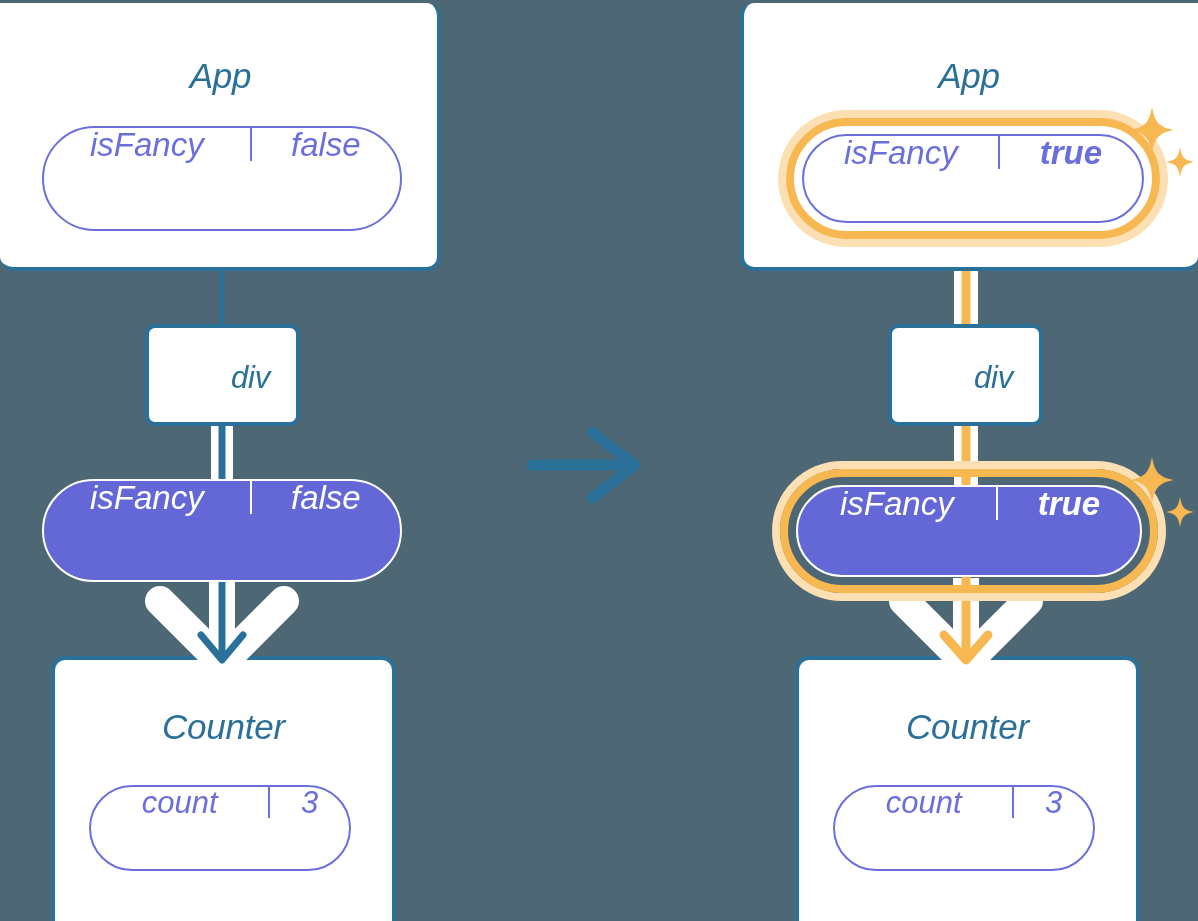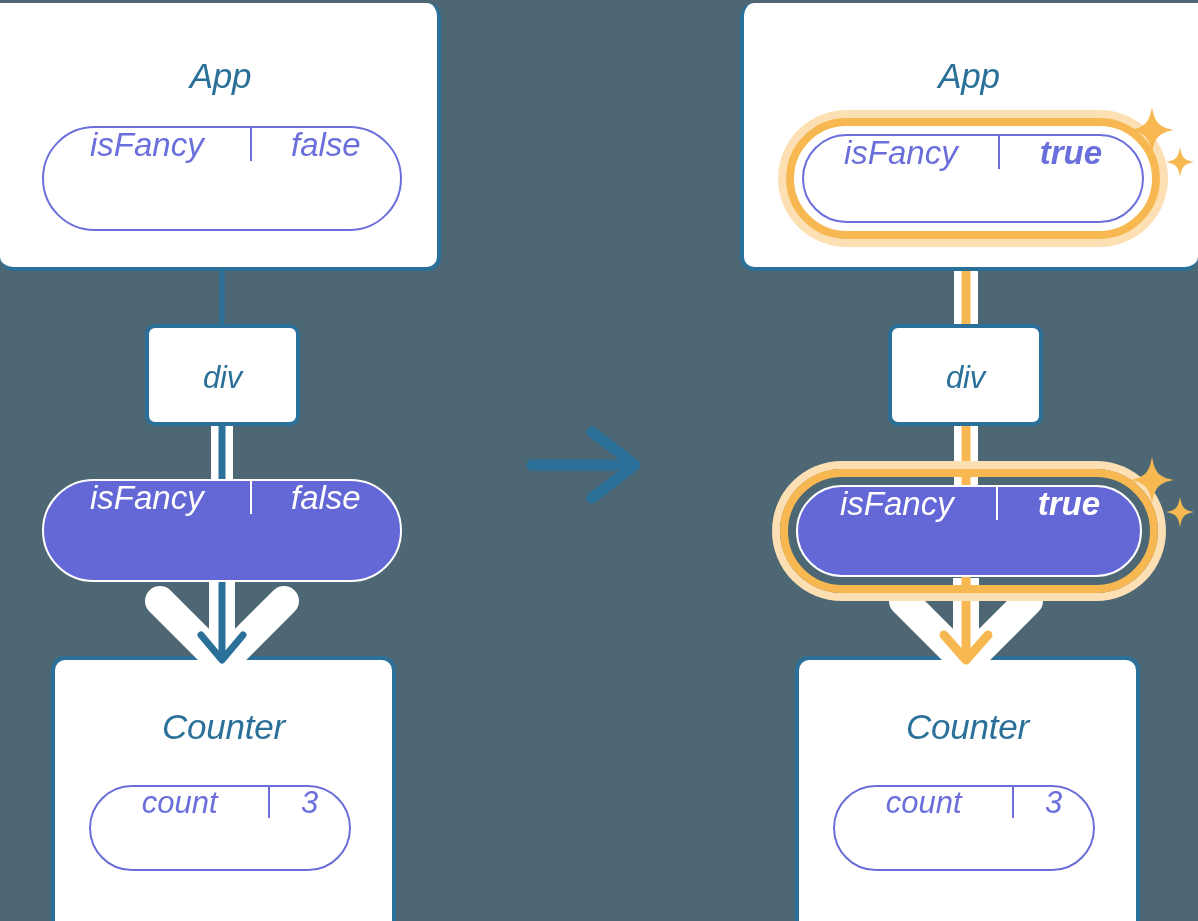--- a/index.html
+++ b/index.html
@@ -43,21 +43,21 @@
     left: 0;
     right: 0;
     text-align: center;
     color: #2a7099;
     font-size: 35px;
     font-weight: 400;
     letter-spacing: -0.2px;
     z-index: 7;
     pointer-events: none;
   }
-  .comp-title.small { font-size: 31px; }
+  .comp-title.small { font-size: 31px; padding-left: 28px; }
 
   
   .box-app { top: 0; height: 268px; }
   #app-box-before { left: 0; width: 441px; border-top: 0; border-left: 0; border-top-left-radius:0; border-top-right-radius: 14px; }
   #app-box-after  { left: 0; width: 458px; border-top: 0; border-right: 0; border-top-right-radius:0; border-top-left-radius: 14px;}
 
   
   .box-div {
     width: 155px;
     height: 102px;

